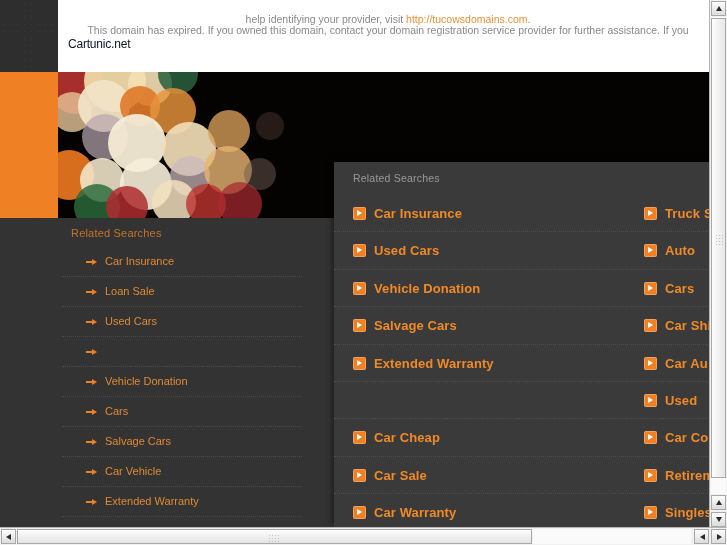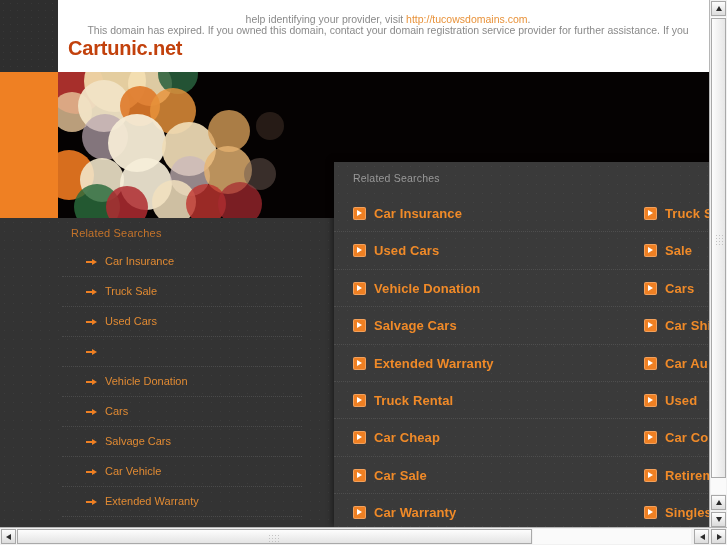--- a/index.html
+++ b/index.html
@@ -22,21 +22,21 @@
   .notice-text{
     position:absolute;left:10px;top:5px;width:640px;
     text-align:center;font-size:10.5px;line-height:15px;color:#8a8a8a;
     white-space:nowrap;
     margin-top:18px;
   }
   .notice-line2{position:absolute;left:10px;top:12px;width:640px;text-align:center;font-size:10.5px;line-height:15px;color:#8a8a8a;white-space:nowrap;}
   .notice-link{color:#e8923a;text-decoration:none;}
   .site-title{
     position:absolute;left:10px;top:37px;
-    font-size:20px;font-weight:bold;color:#c2410c;letter-spacing:-0.2px;
+    font-size:12px;font-weight:normal;color:#0f172a;letter-spacing:-0.2px;
   }
 
   
   .banner{position:absolute;left:0;top:72px;width:710px;height:146px;overflow:hidden;}
   .banner-orange{position:absolute;left:0;top:0;width:58px;height:146px;background:#ef8023;}
   .banner-img{position:absolute;left:58px;top:0;width:652px;height:146px;
     background:#050202;overflow:hidden;}
   .bok{position:absolute;border-radius:50%;filter:blur(0.4px);}
 
   
@@ -188,21 +188,21 @@
     <div class="page-dots"></div>
 
     <div class="sidebar">
       <div class="sidebar-head">Related Searches</div>
       <div class="side-item">
         <span class="side-arrow"></span>
         <span class="side-label">Car Insurance</span>
       </div>
       <div class="side-item">
         <span class="side-arrow"></span>
-        <span class="side-label">Truck Sale</span>
+        <span class="side-label">Loan Sale</span>
       </div>
       <div class="side-item">
         <span class="side-arrow"></span>
         <span class="side-label">Used Cars</span>
       </div>
       <div class="side-item">
         <span class="side-arrow"></span>
       </div>
       <div class="side-item">
         <span class="side-arrow"></span>
@@ -230,36 +230,35 @@
   <div class="overlay">
     <div class="overlay-dots"></div>
     <div class="overlay-head">Related Searches</div>
     <div class="ov-grid">
       <div class="ov-row">
         <div class="ov-cell c1"><span class="ov-ico"></span><span class="ov-txt">Car Insurance</span></div>
         <div class="ov-cell c2"><span class="ov-ico"></span><span class="ov-txt">Truck S</span></div>
       </div>
       <div class="ov-row">
         <div class="ov-cell c1"><span class="ov-ico"></span><span class="ov-txt">Used Cars</span></div>
-        <div class="ov-cell c2"><span class="ov-ico"></span><span class="ov-txt">Sale</span></div>
+        <div class="ov-cell c2"><span class="ov-ico"></span><span class="ov-txt">Auto</span></div>
       </div>
       <div class="ov-row">
         <div class="ov-cell c1"><span class="ov-ico"></span><span class="ov-txt">Vehicle Donation</span></div>
         <div class="ov-cell c2"><span class="ov-ico"></span><span class="ov-txt">Cars</span></div>
       </div>
       <div class="ov-row">
         <div class="ov-cell c1"><span class="ov-ico"></span><span class="ov-txt">Salvage Cars</span></div>
         <div class="ov-cell c2"><span class="ov-ico"></span><span class="ov-txt">Car Shi</span></div>
       </div>
       <div class="ov-row">
         <div class="ov-cell c1"><span class="ov-ico"></span><span class="ov-txt">Extended Warranty</span></div>
         <div class="ov-cell c2"><span class="ov-ico"></span><span class="ov-txt">Car Au</span></div>
       </div>
       <div class="ov-row">
-        <div class="ov-cell c1"><span class="ov-ico"></span><span class="ov-txt">Truck Rental</span></div>
         <div class="ov-cell c2"><span class="ov-ico"></span><span class="ov-txt">Used</span></div>
       </div>
       <div class="ov-row">
         <div class="ov-cell c1"><span class="ov-ico"></span><span class="ov-txt">Car Cheap</span></div>
         <div class="ov-cell c2"><span class="ov-ico"></span><span class="ov-txt">Car Co</span></div>
       </div>
       <div class="ov-row">
         <div class="ov-cell c1"><span class="ov-ico"></span><span class="ov-txt">Car Sale</span></div>
         <div class="ov-cell c2"><span class="ov-ico"></span><span class="ov-txt">Retirem</span></div>
       </div>

